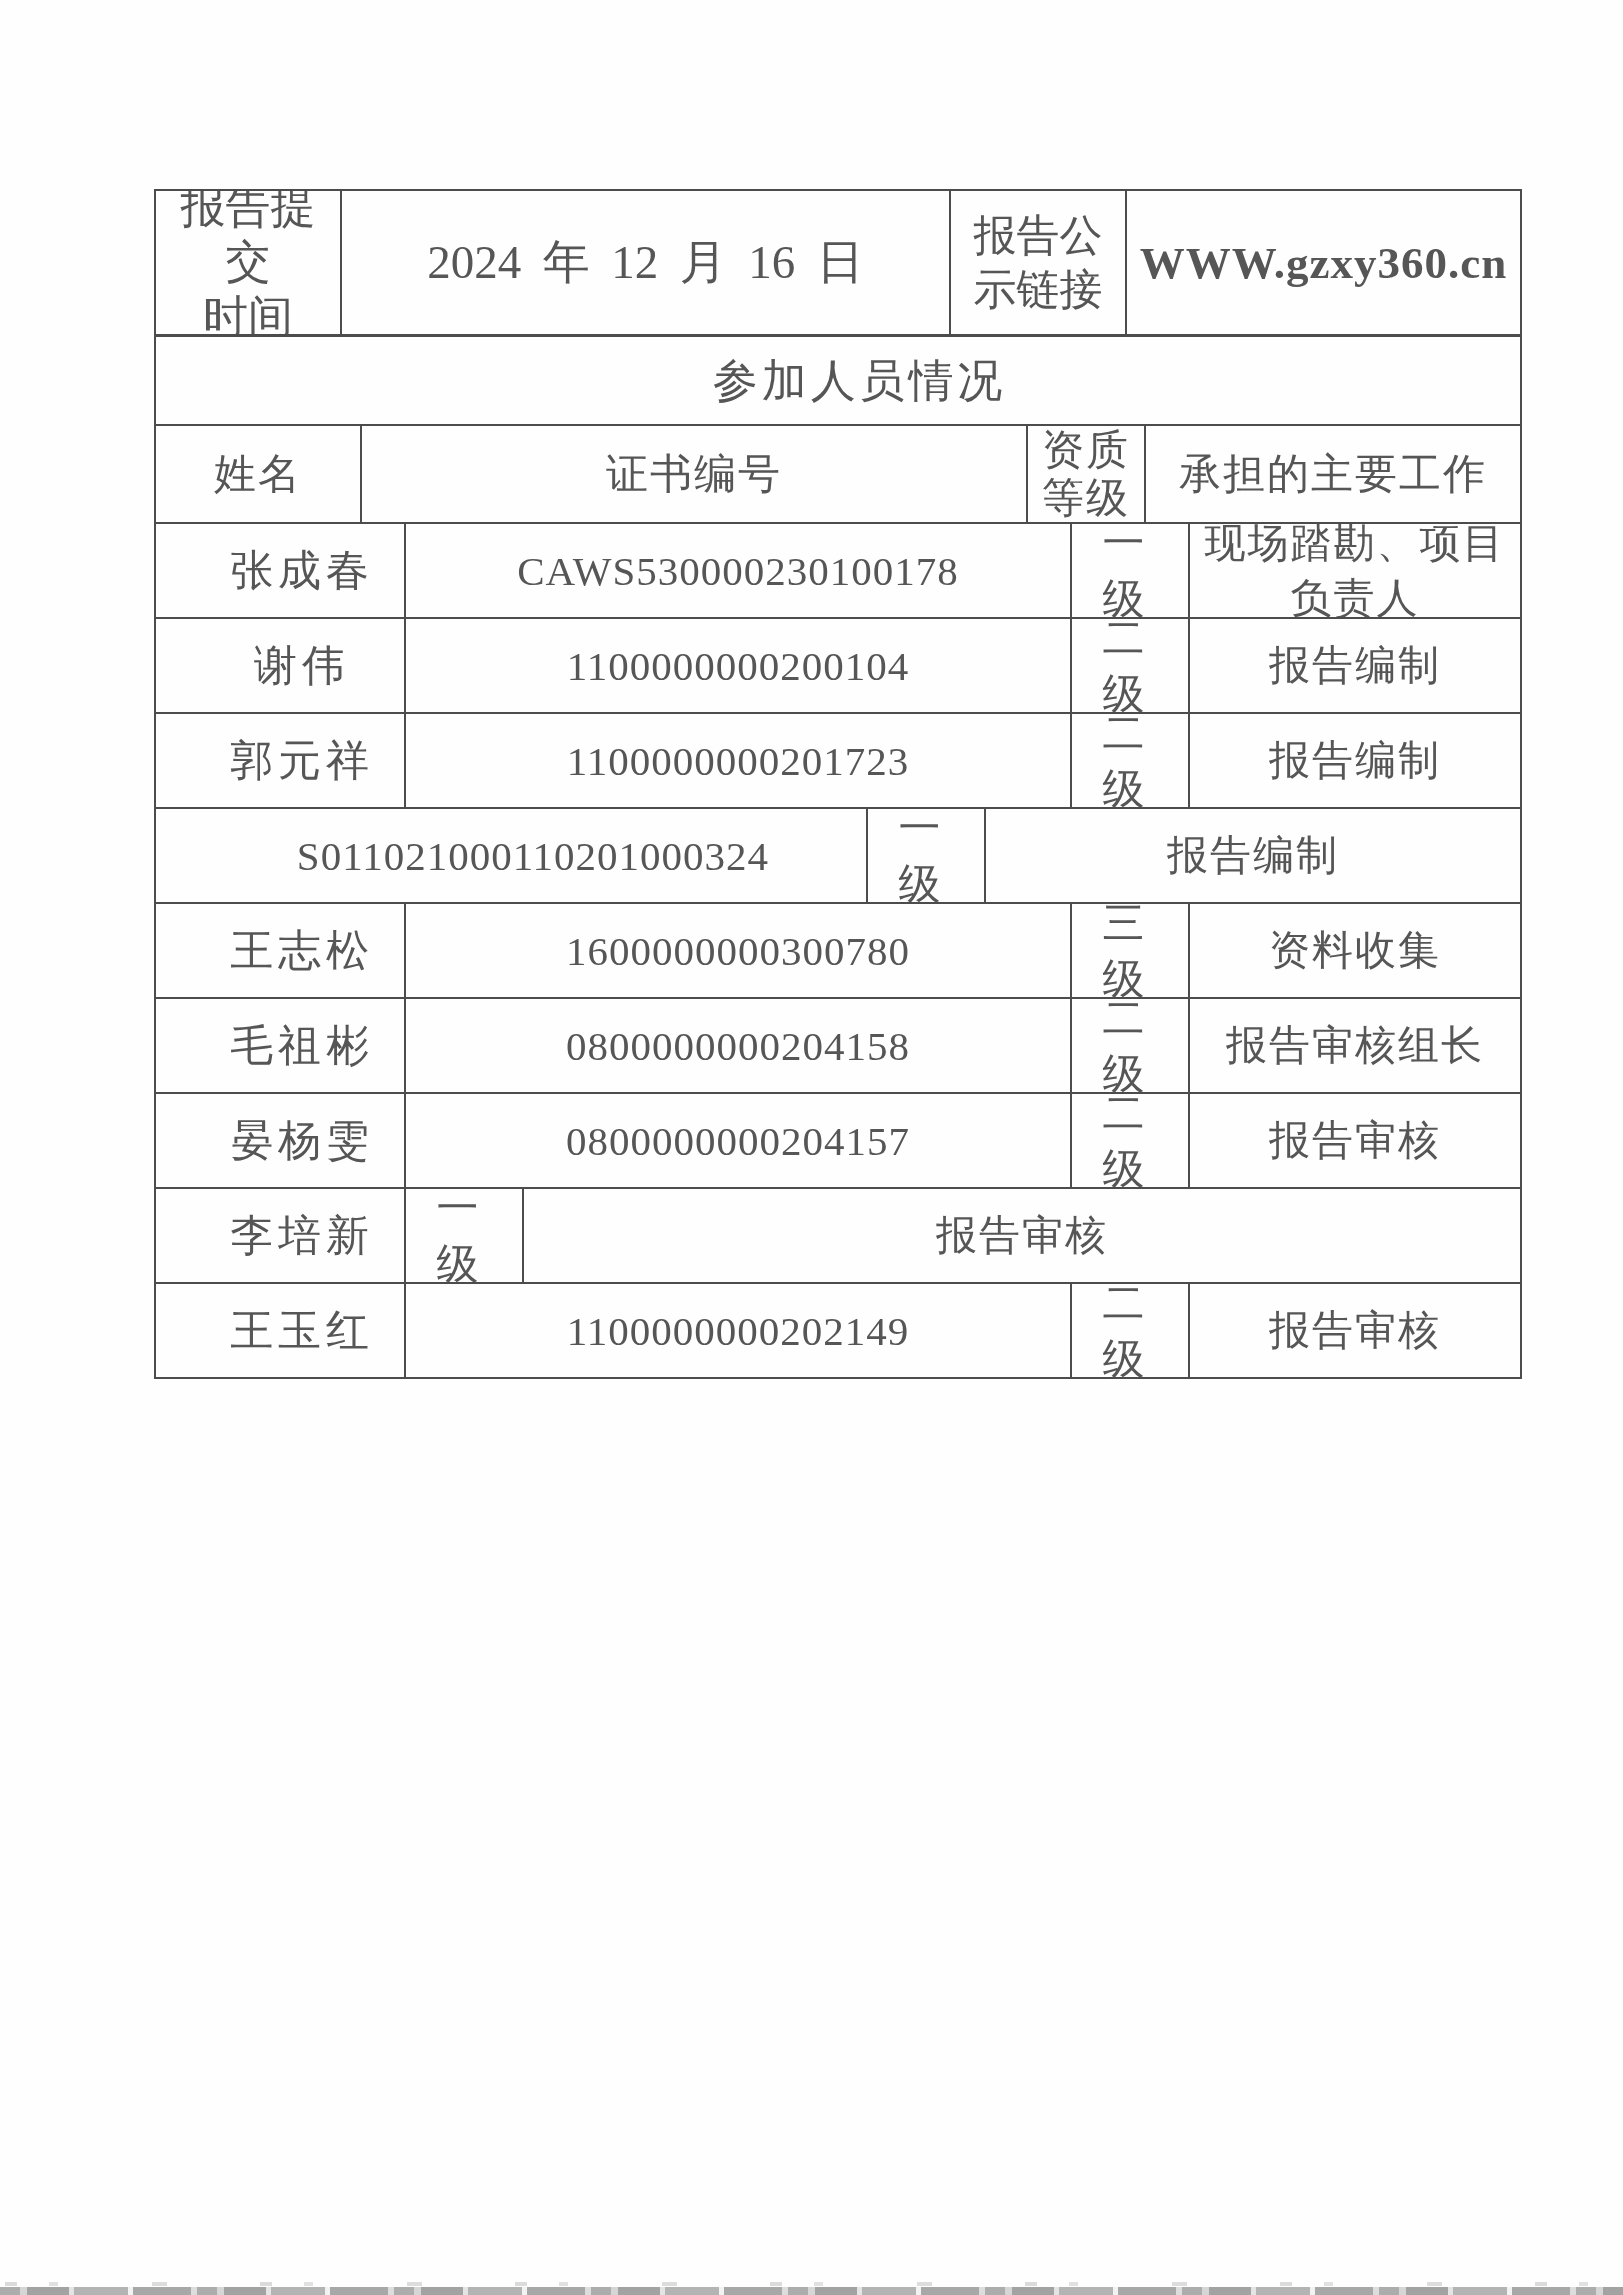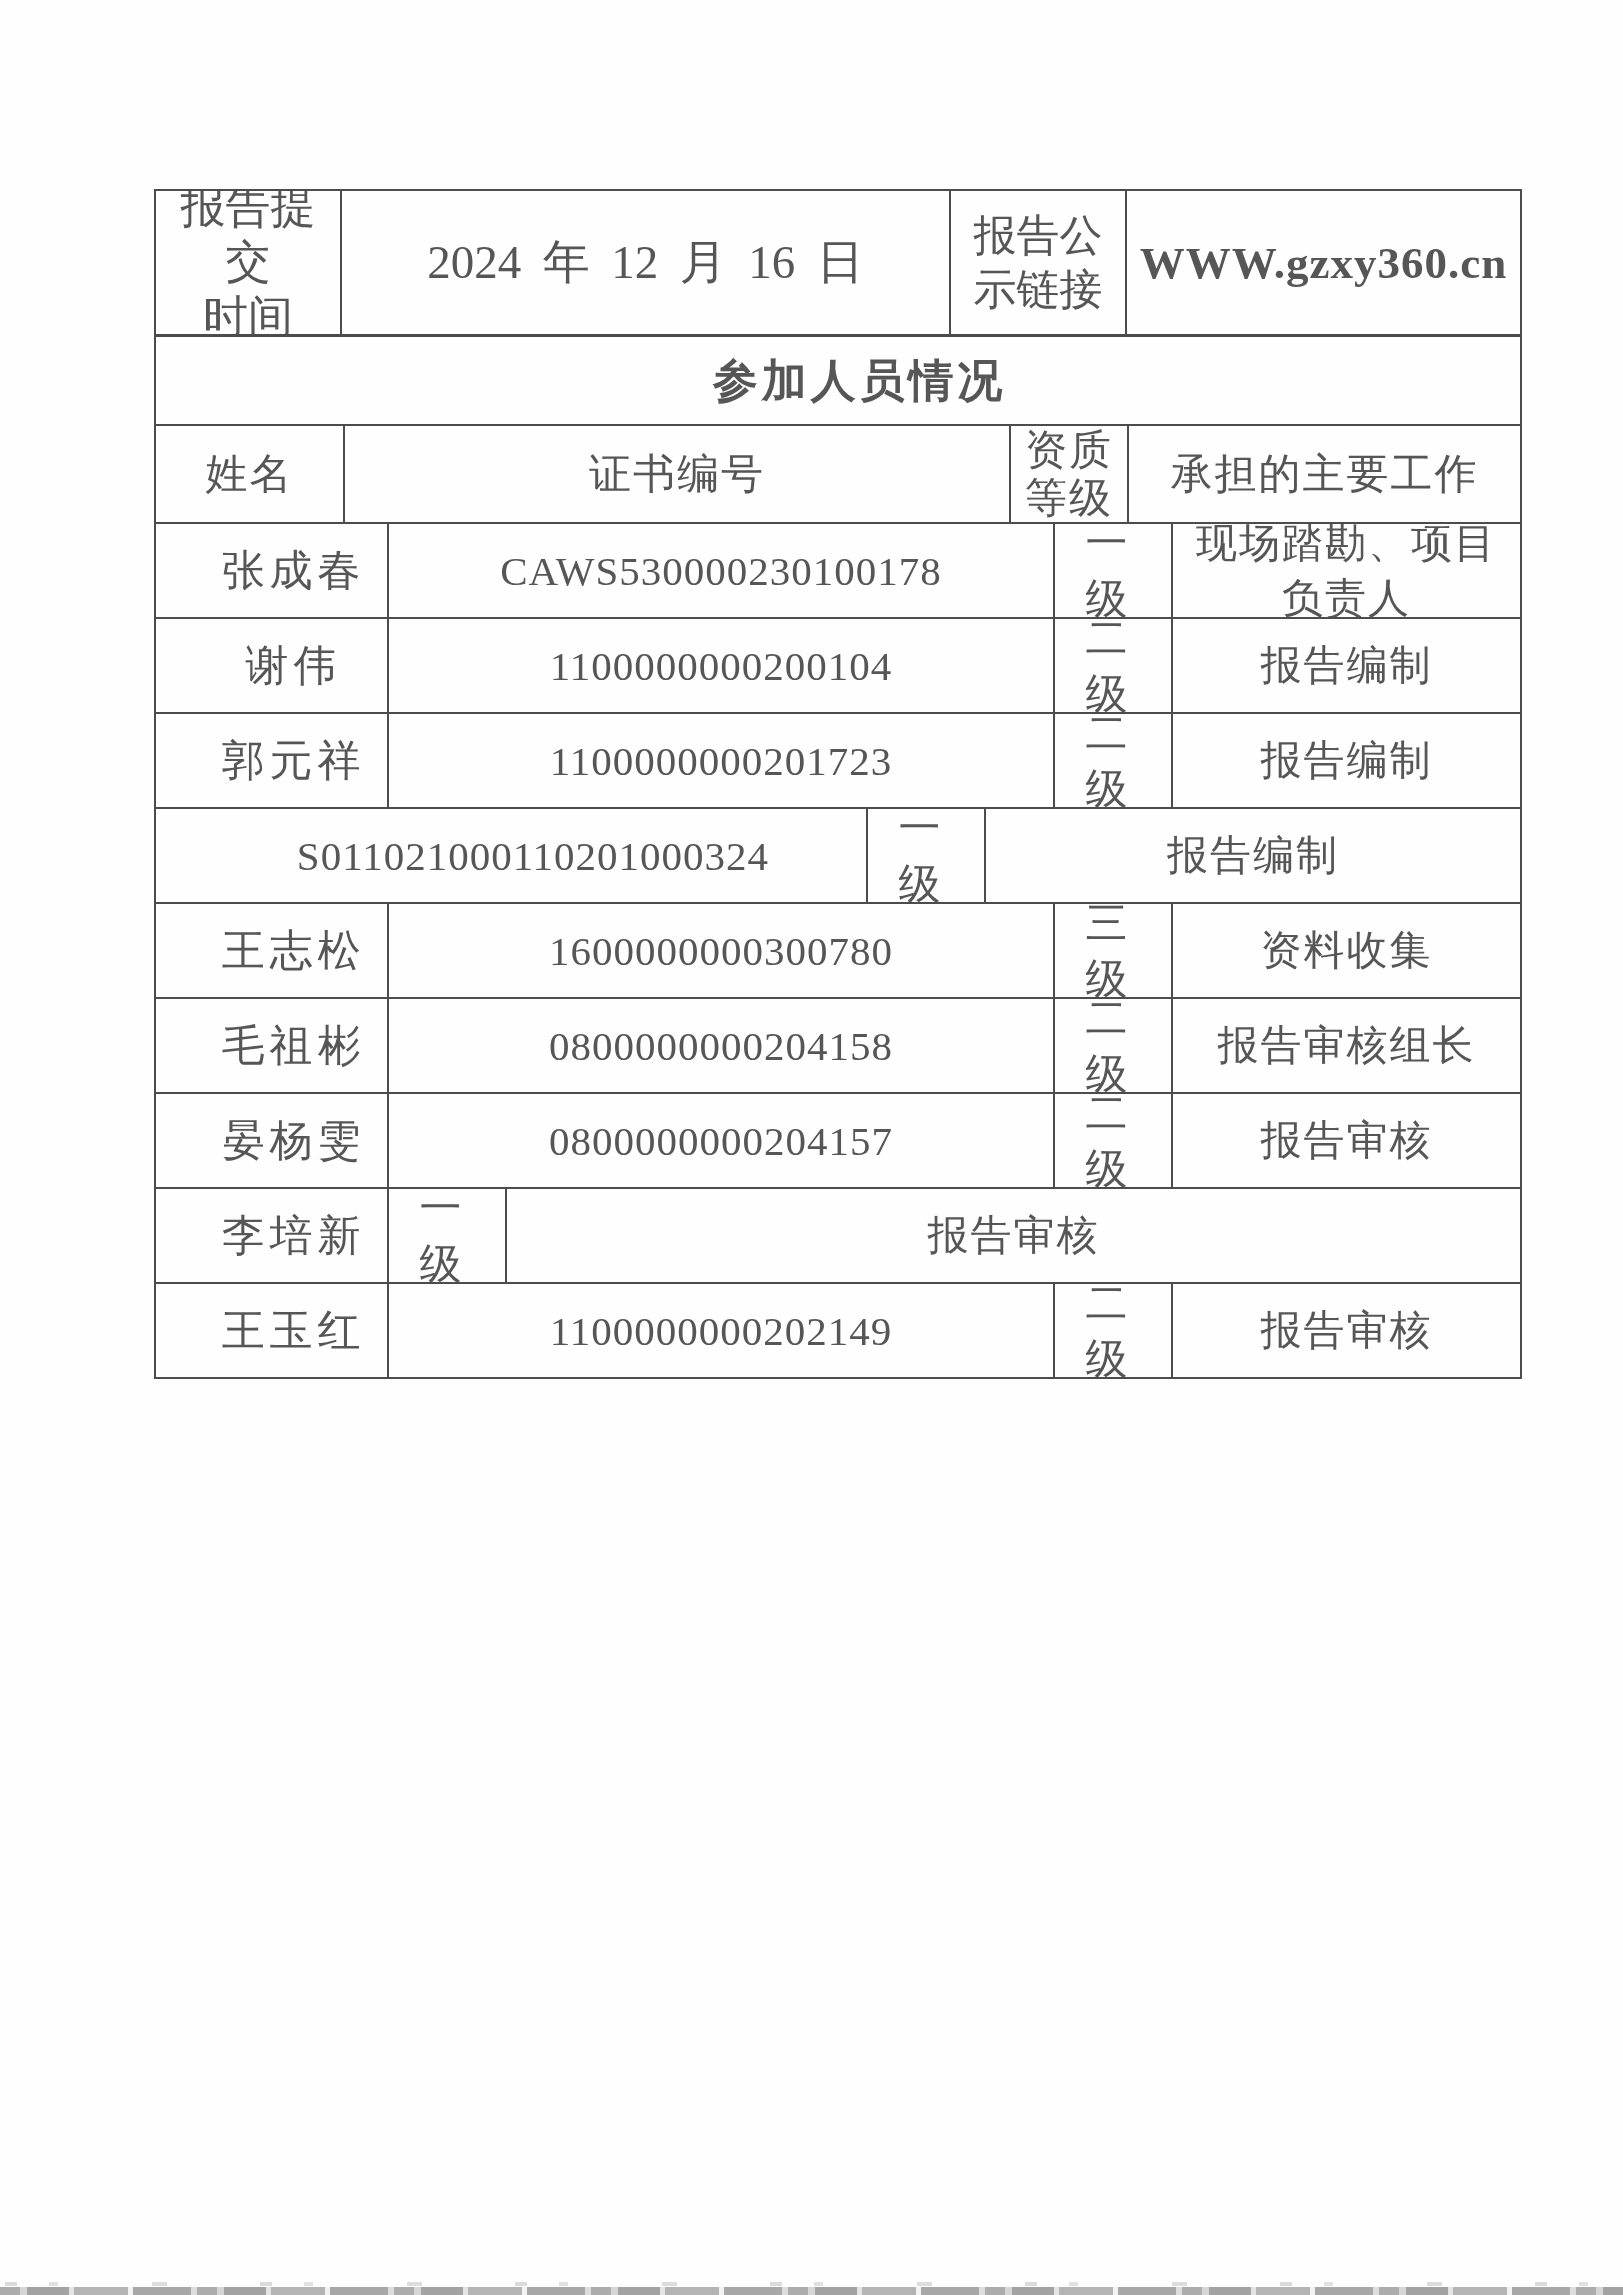--- a/index.html
+++ b/index.html
@@ -35,24 +35,24 @@
   }
   .cell + .cell{border-left:2px solid var(--line);}
   
   .top-row{height:143px;}
   .top-row .c1{width:184px;font-size:45px;line-height:1.22;white-space:pre-line;}
   .top-row .c2{width:609px;font-size:47px;word-spacing:9.8px;}
   .top-row .c3{width:176px;font-size:43px;line-height:1.25;white-space:pre-line;}
   .top-row .c4{flex:1;font-size:45px;font-weight:600;letter-spacing:1px;}
   
   .section-row{height:90px;}
-  .section-row .full{width:100%;font-size:45px;font-weight:bold;letter-spacing:3.9px;font-family:"Liberation Sans","DejaVu Sans",sans-serif;padding-left:48px;}
+  .section-row .full{width:100%;font-size:45px;font-weight:normal;letter-spacing:3.9px;font-family:"Liberation Sans","DejaVu Sans",sans-serif;padding-left:48px;}
   
   .head-row{height:98px;}
-  .d1{width:187px;}
+  .d1{width:204px;}
   .d2{width:666px;}
   .d3{width:118px;}
   .d4{flex:1;}
   .head-row .cell{font-size:42px;line-height:1.15;white-space:pre-line;letter-spacing:2px;}
   
   .data-row{height:95px;padding-left:44px;}
   .data-row .d1{font-size:43px;letter-spacing:4.9px;}
   .data-row .d2{font-size:41px;letter-spacing:1px;}
   .data-row .d3{font-size:42px;letter-spacing:12.8px;}
   .data-row .d4{font-size:41px;letter-spacing:2px;}

